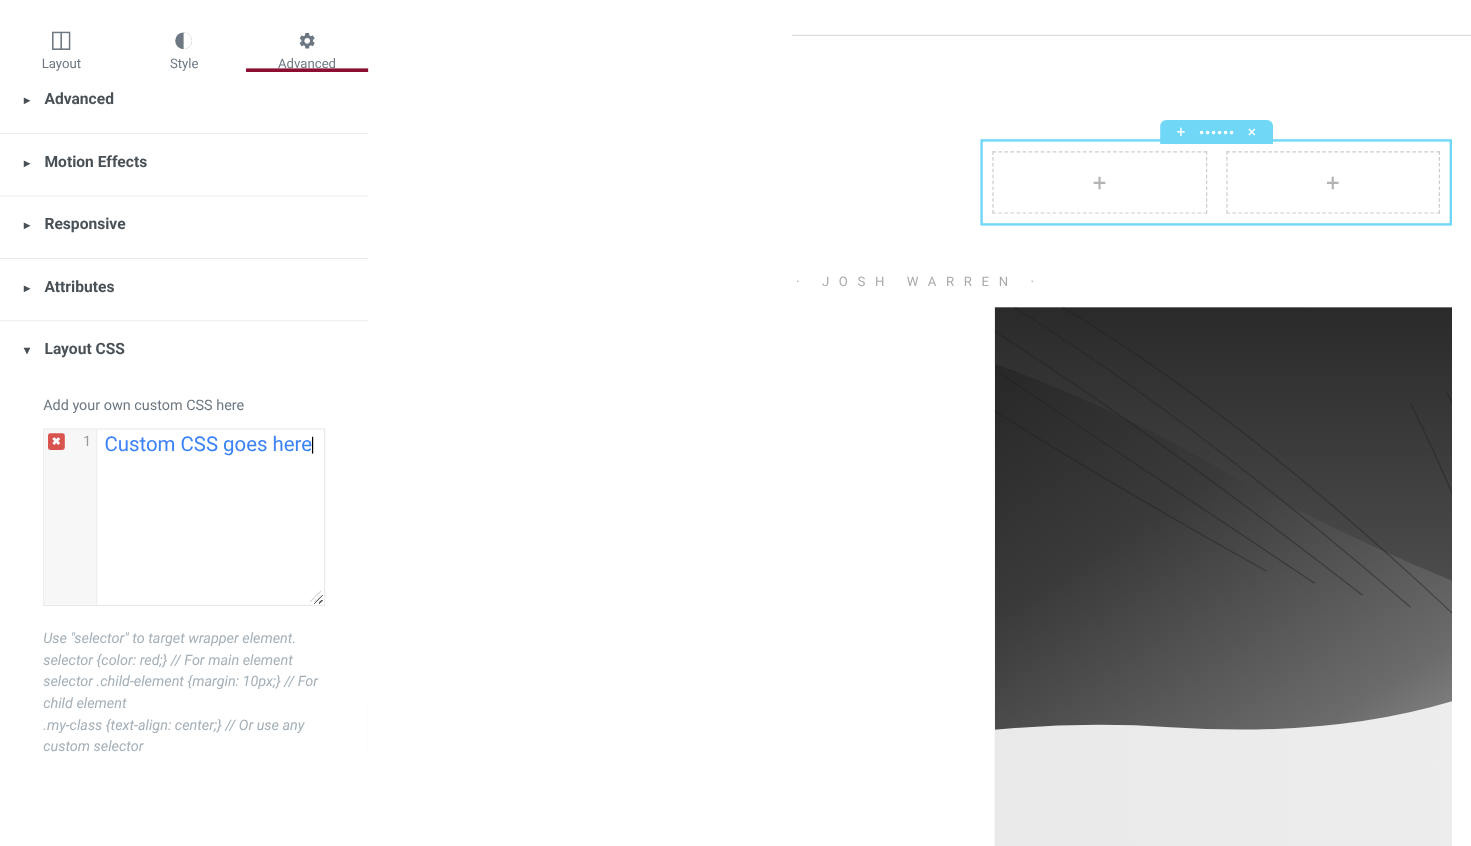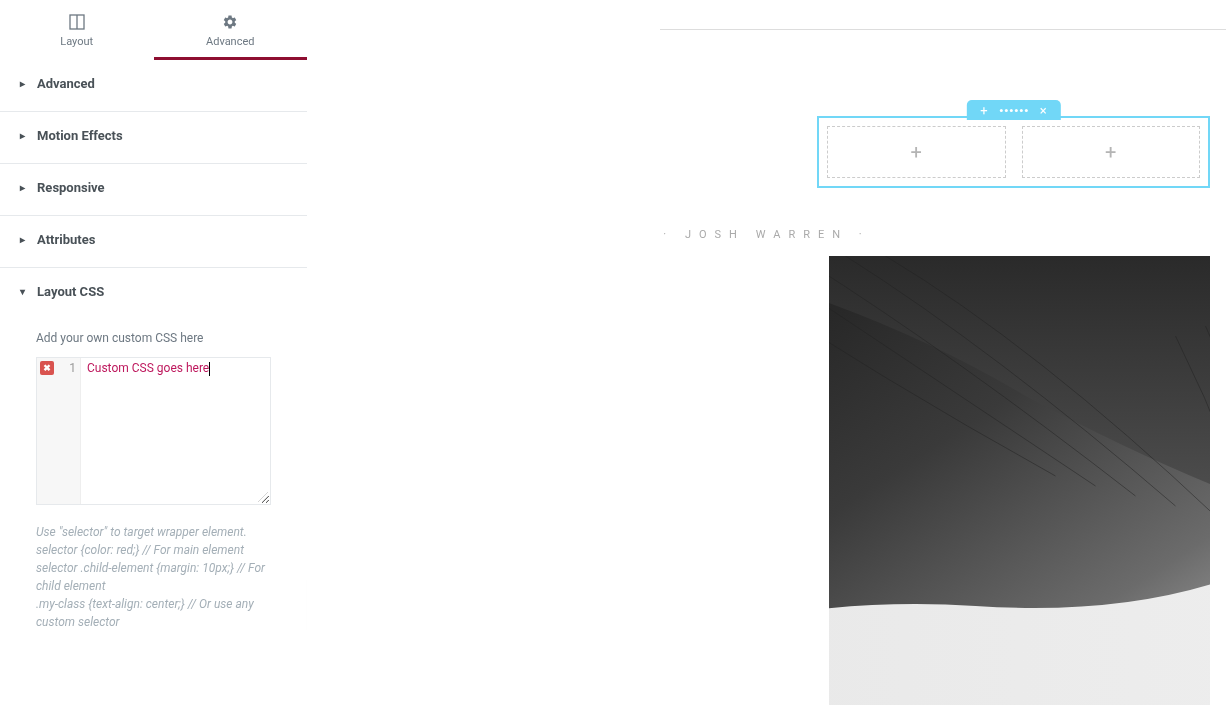--- a/index.html
+++ b/index.html
@@ -1,32 +1,32 @@
 <!DOCTYPE html>
 <html><head>
 <meta charset="utf-8">
 <style>
 *{margin:0;padding:0;box-sizing:border-box;font-family:Roboto,-apple-system,BlinkMacSystemFont,"Segoe UI",sans-serif}
 body{display:flex;height:705px;width:1226px;background:#fff;overflow:hidden}
 .sidebar{width:307px;background:#f9f9f9;display:flex;flex-direction:column;position:relative}
 .tabs{display:flex;background:#fff;height:60px}
-.tab{flex:1;display:flex;flex-direction:column;align-items:center;justify-content:center;gap:4px;cursor:pointer;color:#6d7882;font-size:11px}
+.tab{flex:1;display:flex;flex-direction:column;align-items:center;justify-content:flex-end;gap:4px;cursor:pointer;color:#6d7882;font-size:11px}
 .tab.active{background:#fff;position:relative}
 .tab.active::after{content:"";position:absolute;bottom:0;left:0;right:0;height:3px;background:#8e0e31}
 .tab-icon{width:18px;height:18px;display:flex;align-items:center;justify-content:center}
 .accordion{background:#fff;border-bottom:1px solid #e6e9ec}
 .accordion-header{display:flex;align-items:center;padding:16px 20px;cursor:pointer;font-size:13px;font-weight:700;color:#495157;margin-bottom:4px;background:#fff}
 .accordion-header .caret{margin-right:12px;font-size:10px;color:#495157}
 .accordion-body{padding:0 36px 20px;background:#fff}
 .help-text{font-size:12px;color:#6d7882;margin:16px 0 12px}
 .code-editor{border:1px solid #e6e9ec;background:#fff;position:relative;height:148px;display:flex;resize:both;overflow:auto}
 .gutter{width:44px;background:#f7f7f7;border-right:1px solid #eee;font-size:12px;font-family:monospace;color:#999;padding-top:3px;position:relative}
 .gutter-error{position:absolute;left:3px;top:3px;width:14px;height:14px;background:#d9534f;border-radius:2px;display:flex;align-items:center;justify-content:center;color:#fff;font-size:9px;font-weight:bold}
 .gutter-line{position:absolute;right:4px;top:3px}
-.code-area{flex:1;padding:3px 6px;font-family:monospace;font-size:12px;color:#be185d;position:relative}
+.code-area{flex:1;padding:3px 6px;font-family:monospace;font-size:17px;color:#3b82f6;position:relative}
 .code-cursor{display:inline-block;width:1px;height:14px;background:#000;vertical-align:middle;animation:blink 1s infinite}
 @keyframes blink{50%{opacity:0}}
 .resize-grip{position:absolute;bottom:2px;right:2px;width:10px;height:10px;opacity:.4}
 .hints{font-size:12px;font-style:italic;color:#a4afb7;line-height:1.5;margin-top:18px}
 .collapse-handle{position:absolute;right:-18px;top:580px;width:18px;height:50px;background:#fff;border:1px solid #e6e9ec;border-left:none;border-radius:0 3px 3px 0;display:flex;align-items:center;justify-content:center;cursor:pointer;color:#6d7882;box-shadow:2px 0 4px rgba(0,0,0,.05)}
 .preview{flex:1;background:#fff;position:relative;overflow:hidden}
 .hr-top{position:absolute;top:29px;left:353px;right:0;height:1px;background:#ddd}
 .section-select{position:absolute;top:116px;left:510px;right:16px;height:72px;border:2px solid #71d7f7}
 .section-controls{position:absolute;top:-18px;left:50%;transform:translateX(-50%);height:20px;background:#71d7f7;border-radius:5px 5px 0 0;display:flex;align-items:center;gap:12px;padding:0 14px;color:#fff}
 .section-controls span{cursor:pointer;font-size:13px;display:flex;align-items:center}
@@ -44,20 +44,29 @@
 <div class="sidebar">
   <div class="tabs">
     <div class="tab">
       <span class="tab-icon">
         <svg width="16" height="16" viewBox="0 0 16 16" fill="none" stroke="#6d7882" stroke-width="1.3">
             <rect x="1" y="1" width="14" height="14"></rect>
             <line x1="8" y1="1" x2="8" y2="15"></line>
           </svg>
       </span>
       <span>Layout</span>
+    </div>
+    <div class="tab">
+      <span class="tab-icon">
+        <svg width="16" height="16" viewBox="0 0 16 16">
+            <circle cx="8" cy="8" r="7" fill="#6d7882"></circle>
+            <path d="M8 1 A7 7 0 0 1 8 15 Z" fill="#fff"></path>
+          </svg>
+      </span>
+      <span>Style</span>
     </div>
     <div class="tab active">
       <span class="tab-icon">
         <svg width="16" height="16" viewBox="0 0 24 24" fill="#6d7882">
             <path d="M19.14,12.94c0.04-0.3,0.06-0.61,0.06-0.94c0-0.32-0.02-0.64-0.07-0.94l2.03-1.58c0.18-0.14,0.23-0.41,0.12-0.61 l-1.92-3.32c-0.12-0.22-0.37-0.29-0.59-0.22l-2.39,0.96c-0.5-0.38-1.03-0.7-1.62-0.94L14.4,2.81c-0.04-0.24-0.24-0.41-0.48-0.41 h-3.84c-0.24,0-0.43,0.17-0.47,0.41L9.25,5.35C8.66,5.59,8.12,5.92,7.63,6.29L5.24,5.33c-0.22-0.08-0.47,0-0.59,0.22L2.74,8.87 C2.62,9.08,2.66,9.34,2.86,9.48l2.03,1.58C4.84,11.36,4.8,11.69,4.8,12s0.02,0.64,0.07,0.94l-2.03,1.58 c-0.18,0.14-0.23,0.41-0.12,0.61l1.92,3.32c0.12,0.22,0.37,0.29,0.59,0.22l2.39-0.96c0.5,0.38,1.03,0.7,1.62,0.94l0.36,2.54 c0.05,0.24,0.24,0.41,0.48,0.41h3.84c0.24,0,0.44-0.17,0.47-0.41l0.36-2.54c0.59-0.24,1.13-0.56,1.62-0.94l2.39,0.96 c0.22,0.08,0.47,0,0.59-0.22l1.92-3.32c0.12-0.22,0.07-0.47-0.12-0.61L19.14,12.94z M12,15.6c-1.98,0-3.6-1.62-3.6-3.6 s1.62-3.6,3.6-3.6s3.6,1.62,3.6,3.6S13.98,15.6,12,15.6z"></path>
           </svg>
       </span>
       <span>Advanced</span>
     </div>
   </div>

